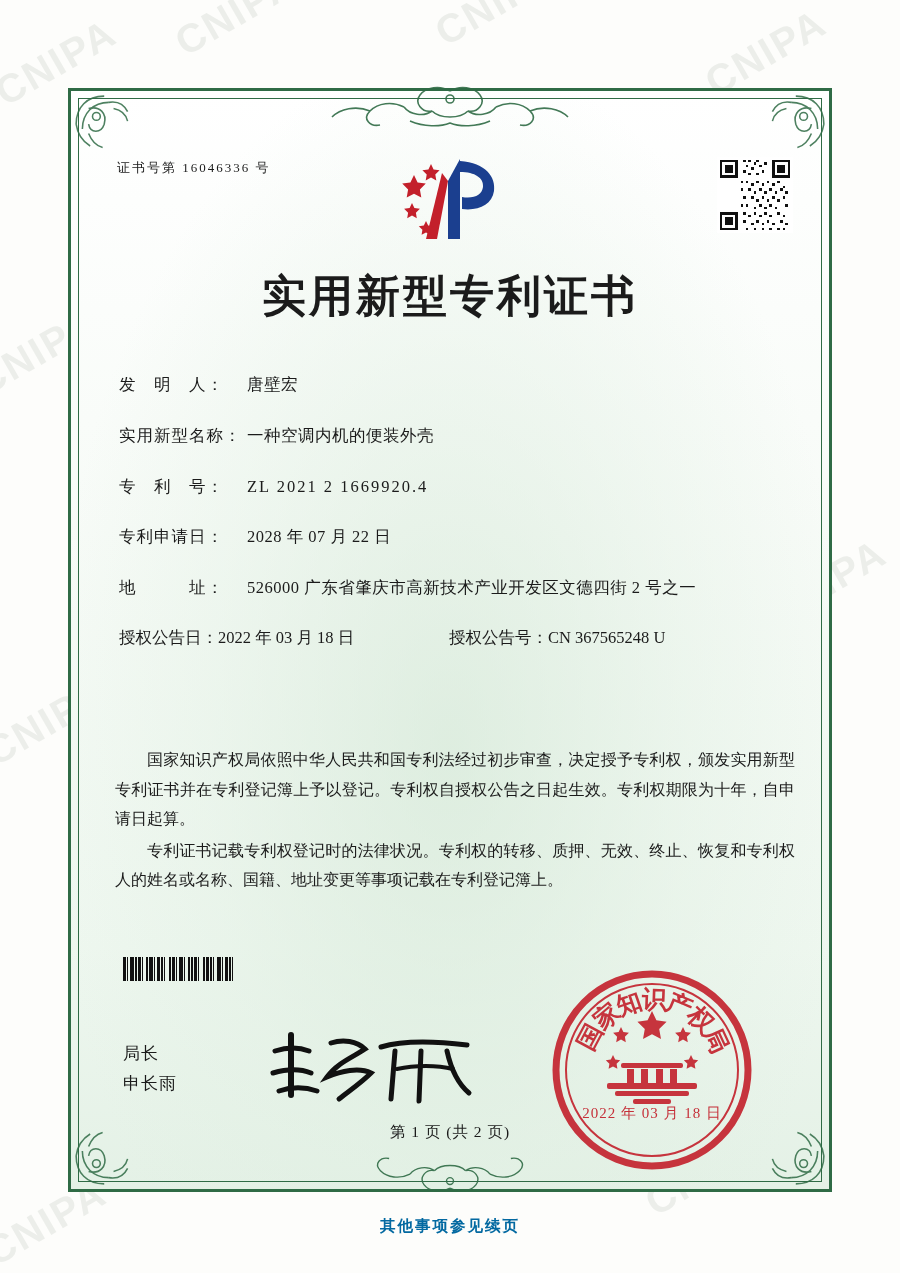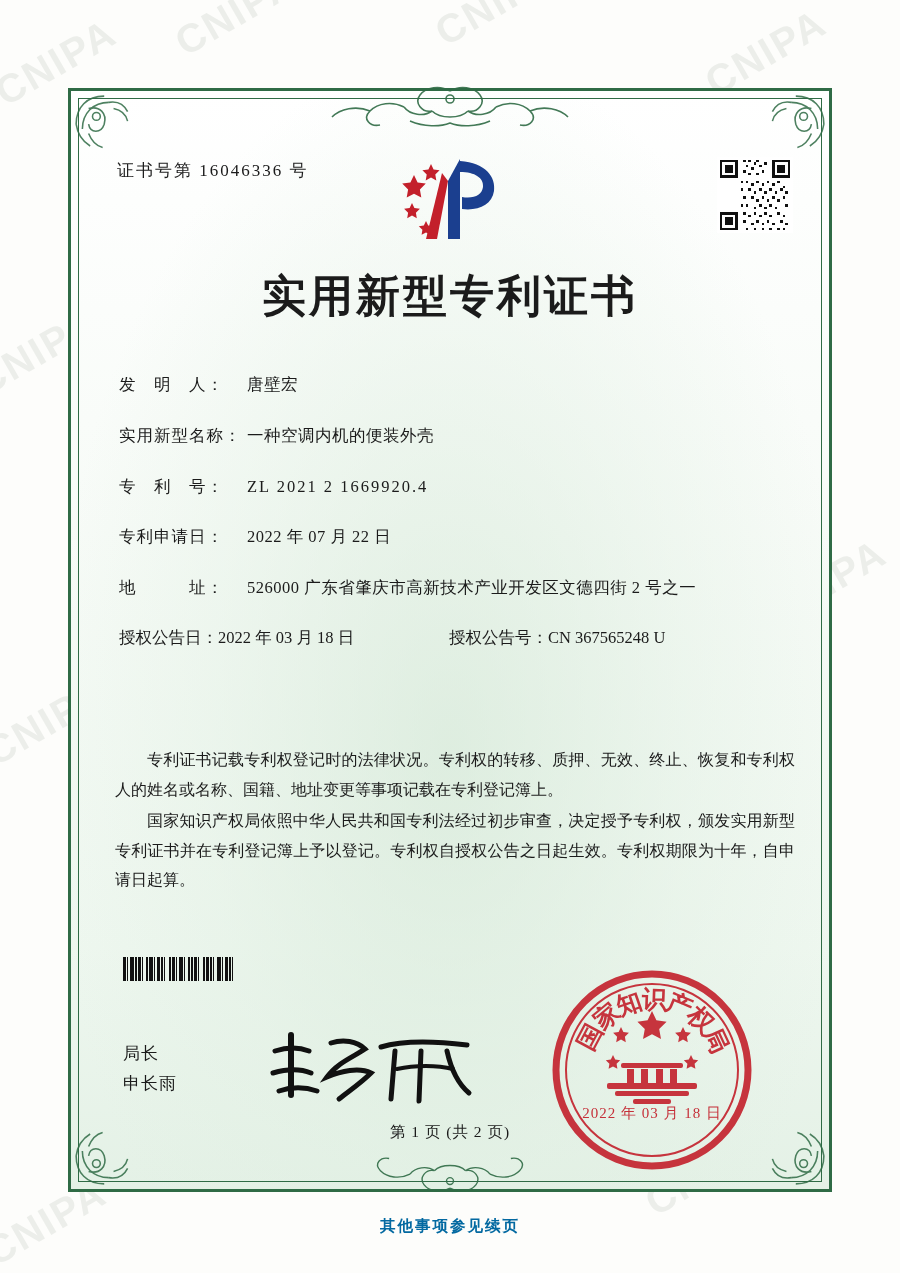--- a/index.html
+++ b/index.html
@@ -93,21 +93,21 @@
   
   .content {
     position: absolute;
     left: 0; top: 0; right: 0; bottom: 0;
     color: #1b1b1b;
   }
   .cert-no {
     position: absolute;
     left: 46px;
     top: 68px;
-    font-size: 17px;
+    font-size: 13px;
     letter-spacing: 2px;
     text-align: right;
   }
   .emblem {
     position: absolute;
     left: 50%;
     top: 60px;
     transform: translateX(-50%);
     width: 120px;
     height: 96px;
@@ -459,40 +459,40 @@
         <div class="frow">
           <div class="flabel">实用新型名称：</div>
           <div class="fval">一种空调内机的便装外壳</div>
         </div>
         <div class="frow">
           <div class="flabel">专　利　号：</div>
           <div class="fval mono-space">ZL 2021 2 1669920.4</div>
         </div>
         <div class="frow">
           <div class="flabel">专利申请日：</div>
-          <div class="fval">2022 年 07 月 22 日</div>
+          <div class="fval">2028 年 07 月 22 日</div>
         </div>
         <div class="frow">
           <div class="flabel">地　　　址：</div>
           <div class="fval">526000 广东省肇庆市高新技术产业开发区文德四街 2 号之一</div>
         </div>
 
         <div class="two-col">
           <div class="c1">
             <span>授权公告日：</span><span>2022 年 03 月 18 日</span>
           </div>
           <div class="c2">
             <span>授权公告号：</span><span>CN 367565248 U</span>
           </div>
         </div>
       </div>
 
       <div class="paras">
+        <p>国家知识产权局依照中华人民共和国专利法经过初步审查，决定授予专利权，颁发实用新型专利证书并在专利登记簿上予以登记。专利权自授权公告之日起生效。专利权期限为十年，自申请日起算。</p>
         <p>专利证书记载专利权登记时的法律状况。专利权的转移、质押、无效、终止、恢复和专利权人的姓名或名称、国籍、地址变更等事项记载在专利登记簿上。</p>
-        <p>国家知识产权局依照中华人民共和国专利法经过初步审查，决定授予专利权，颁发实用新型专利证书并在专利登记簿上予以登记。专利权自授权公告之日起生效。专利权期限为十年，自申请日起算。</p>
       </div>
 
       <div class="barcode" id="barcode">
           <i style="width: 3px; background: rgb(17, 17, 17);"></i>
           <i style="width: 1px; background: transparent;"></i>
           <i style="width: 1px; background: rgb(17, 17, 17);"></i>
           <i style="width: 2px; background: transparent;"></i>
           <i style="width: 4px; background: rgb(17, 17, 17);"></i>
           <i style="width: 1px; background: transparent;"></i>
           <i style="width: 2px; background: rgb(17, 17, 17);"></i>

